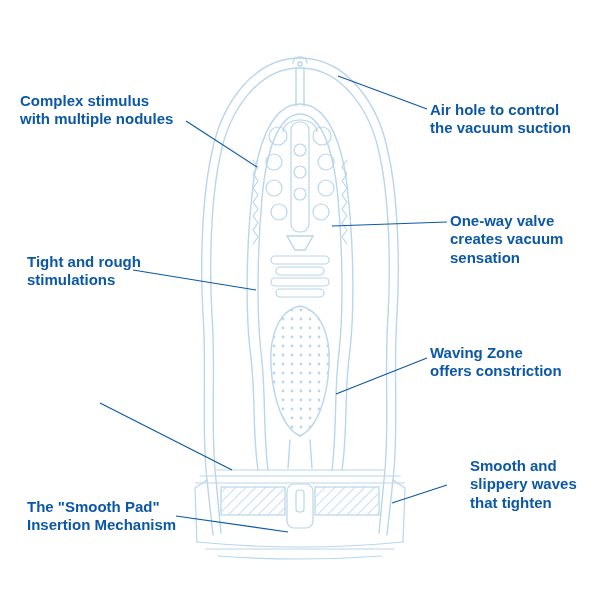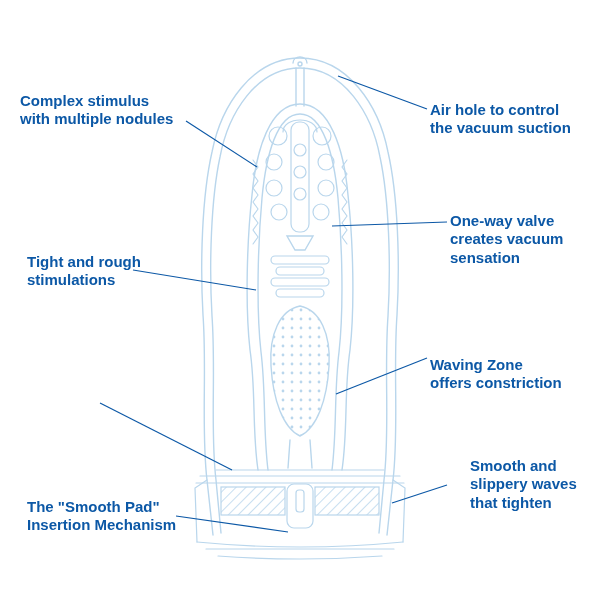--- a/index.html
+++ b/index.html
@@ -25,21 +25,21 @@
     font-weight: bold;
     font-size: 15px;
     line-height: 1.22;
     color: #0c58a6;
     white-space: pre-line;
   }
   .lb-complex   { left: 20px;  top: 92px;  }
   .lb-airhole   { left: 430px; top: 101px;  }
   .lb-valve     { left: 450px; top: 212px; }
   .lb-tight     { left: 27px;  top: 253px; }
-  .lb-waving    { left: 430px; top: 356px; }
+  .lb-waving    { left: 430px; top: 344px; }
   .lb-lubricant { left: 27px;  top: 346px; }
   .lb-smoothpad { left: 27px;  top: 498px; }
   .lb-slippery  { left: 450px; top: 457px; margin-left: 20px; }
 </style>
 </head>
 <body>
 
 <div id="page">
 
   <svg id="art" width="600" height="600" viewBox="0 0 600 600">

